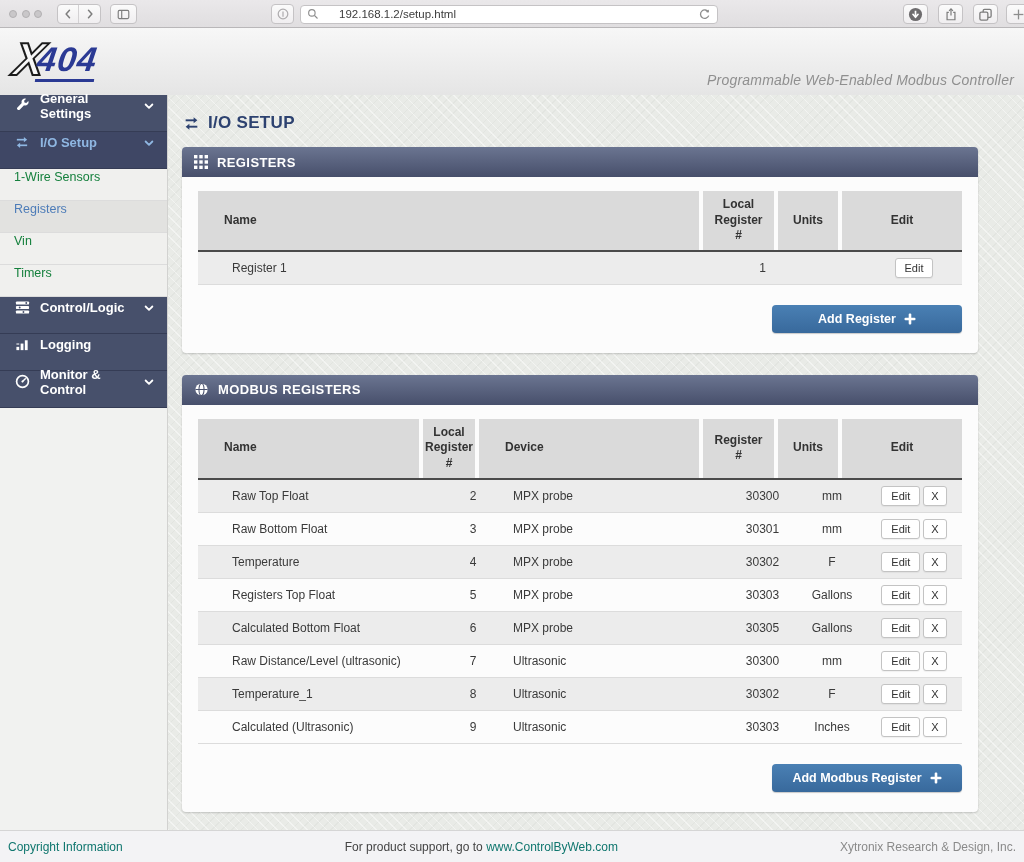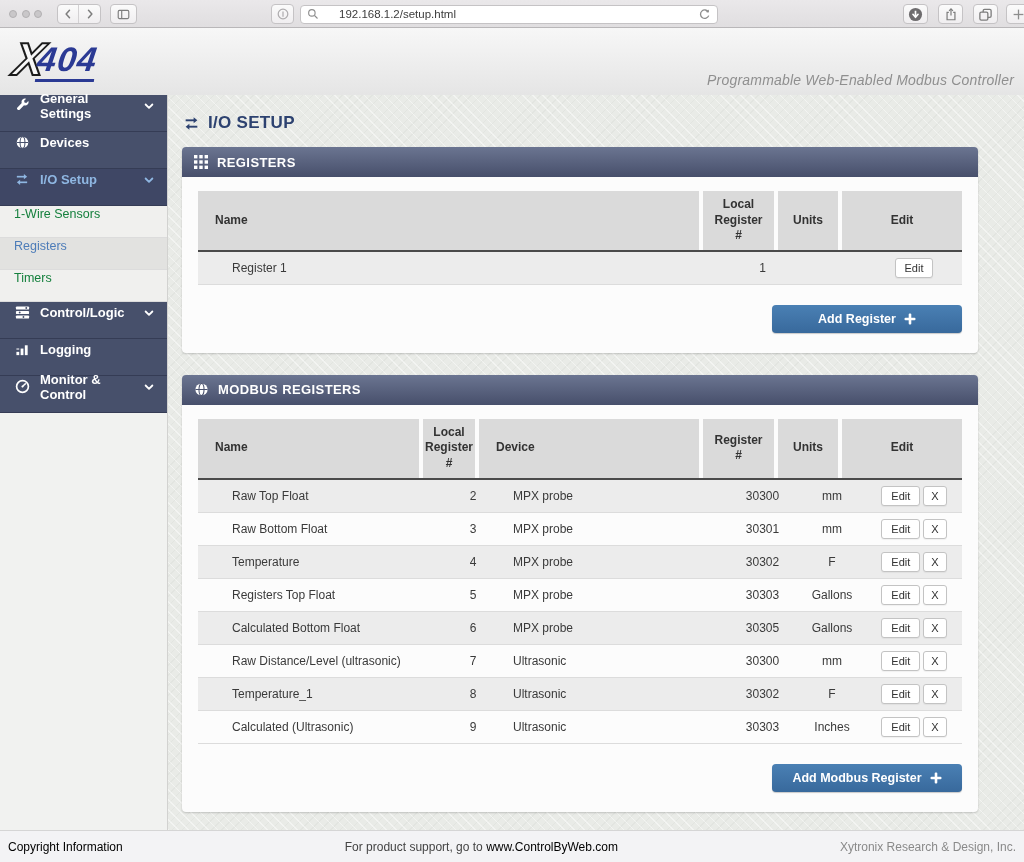--- a/index.html
+++ b/index.html
@@ -107,21 +107,21 @@
     background:linear-gradient(#6b7591,#474f6b);
     display:flex; align-items:center; gap:9px; padding:0 12px;
     color:#fff; font-size:13px; font-weight:bold; letter-spacing:.4px;
   }
   .panel-body { padding:14px 16px 20px 16px; }
 
   
   .t-head { display:grid; column-gap:4px; border-bottom:2px solid #4a4a4a; align-items:stretch; }
   .t-head .th {
     background:#dadada; color:#333; font-size:12px; font-weight:bold;
-    display:flex; align-items:center; padding:6px 17px; line-height:1.3;
+    display:flex; align-items:center; padding:6px 26px; line-height:1.3;
   }
   .t-head .th.c-center { justify-content:center; text-align:center; }
   .t-row { display:grid; column-gap:4px; align-items:center; min-height:33px; border-bottom:1px solid #dcdcdc; background:#fcfcfc;padding-left:24px; }
   .t-row:nth-child(even) { background:#ececec; }
   .t-row .td { font-size:12px; color:#3a3a3a; padding:4px 10px; }
   .td.c-center { text-align:center; padding:4px 2px; }
   .reg-grid { grid-template-columns:501px 71px 60px 1fr; }
   .mod-grid { grid-template-columns:221px 52px 220px 71px 60px 1fr; }
   .reg-head { min-height:42px; }
   .mod-head { min-height:57px; }
@@ -142,21 +142,21 @@
     display:flex; align-items:center; justify-content:center; gap:8px;
     font-family:"Liberation Sans","DejaVu Sans",sans-serif;
     box-shadow:0 1px 1px rgba(0,0,0,.2);
   }
 
   
   .footer {
     height:32px; flex:0 0 32px; background:#f3f3f5; border-top:1px solid #d5d5d5;
     display:flex; align-items:center; font-size:12px; padding:0 8px;
   }
-  .footer a { color:#000000; text-decoration:none; cursor:pointer; }
+  .footer a { color:#0f766e; text-decoration:none; cursor:pointer; }
   .footer .center { flex:1; text-align:center; color:#444; }
   .footer .right { color:#8a8a8a; }
 </style>
 </head>
 <body>
 
 <div class="toolbar">
   <div class="traffic">
     <span></span>
     <span></span>
@@ -242,30 +242,20 @@
         <svg width="15" height="15" viewBox="0 0 16 16">
             <path d="M14.2 3.1 a3.6 3.6 0 0 1 -4.6 4.7 L5 12.4 a1.7 1.7 0 0 1 -2.4 -2.4 L7.2 5.4 a3.6 3.6 0 0 1 4.7 -4.6 L9.7 3 l.4 1.9 1.9.4 z" fill="currentColor"></path>
           </svg>
       </span>
       <span class="lbl">General Settings</span>
       <svg class="chev" viewBox="0 0 16 16">
           <path d="M3.5 6 L8 10.5 L12.5 6" fill="none" stroke="currentColor" stroke-width="2.4" stroke-linecap="round" stroke-linejoin="round"></path>
         </svg>
     </div>
 
-    <div class="side-item side-dark">
-      <span class="icon16">
-        <svg width="15" height="15" viewBox="0 0 16 16">
-            <circle cx="8" cy="8" r="6.2" fill="currentColor"></circle>
-            <ellipse cx="8" cy="8" rx="2.6" ry="6.2" fill="none" stroke="#47506b" stroke-width="1.1"></ellipse>
-            <line x1="1.8" y1="8" x2="14.2" y2="8" stroke="#47506b" stroke-width="1.1"></line>
-          </svg>
-      </span>
-      <span class="lbl">Devices</span>
-    </div>
 
     <div class="side-item side-dark active">
       <span class="icon16">
         <svg width="16" height="15" viewBox="0 0 16 16">
             <path d="M2.5 5 H11" stroke="currentColor" stroke-width="1.8" fill="none"></path>
             <path d="M10 2.2 L13.5 5 L10 7.8 Z" fill="currentColor"></path>
             <path d="M13.5 11 H5" stroke="currentColor" stroke-width="1.8" fill="none"></path>
             <path d="M6 8.2 L2.5 11 L6 13.8 Z" fill="currentColor"></path>
           </svg>
       </span>
@@ -273,20 +263,23 @@
       <svg class="chev" viewBox="0 0 16 16">
           <path d="M3.5 6 L8 10.5 L12.5 6" fill="none" stroke="currentColor" stroke-width="2.4" stroke-linecap="round" stroke-linejoin="round"></path>
         </svg>
     </div>
 
     <div class="side-item side-sub">
       <span class="lbl">1-Wire Sensors</span>
     </div>
     <div class="side-item side-sub active">
       <span class="lbl">Registers</span>
+    </div>
+    <div class="side-item side-sub">
+      <span class="lbl">Vin</span>
     </div>
     <div class="side-item side-sub">
       <span class="lbl">Timers</span>
     </div>
 
     <div class="side-item side-dark">
       <span class="icon16">
         <svg width="15" height="15" viewBox="0 0 16 16">
             <rect x="1" y="1.5" width="14" height="3.4" rx="1" fill="currentColor"></rect>
             <rect x="1" y="6.3" width="14" height="3.4" rx="1" fill="currentColor"></rect>

